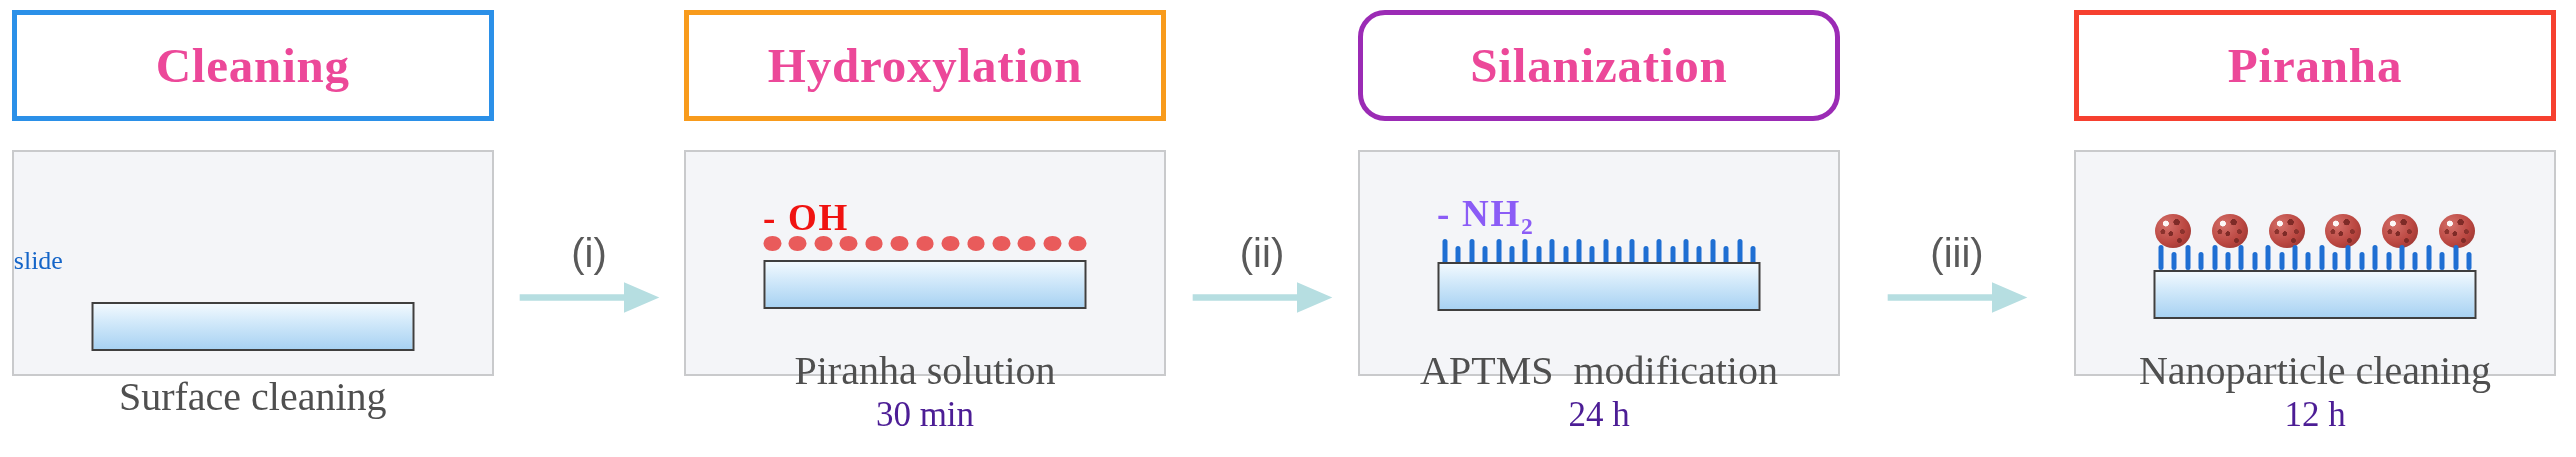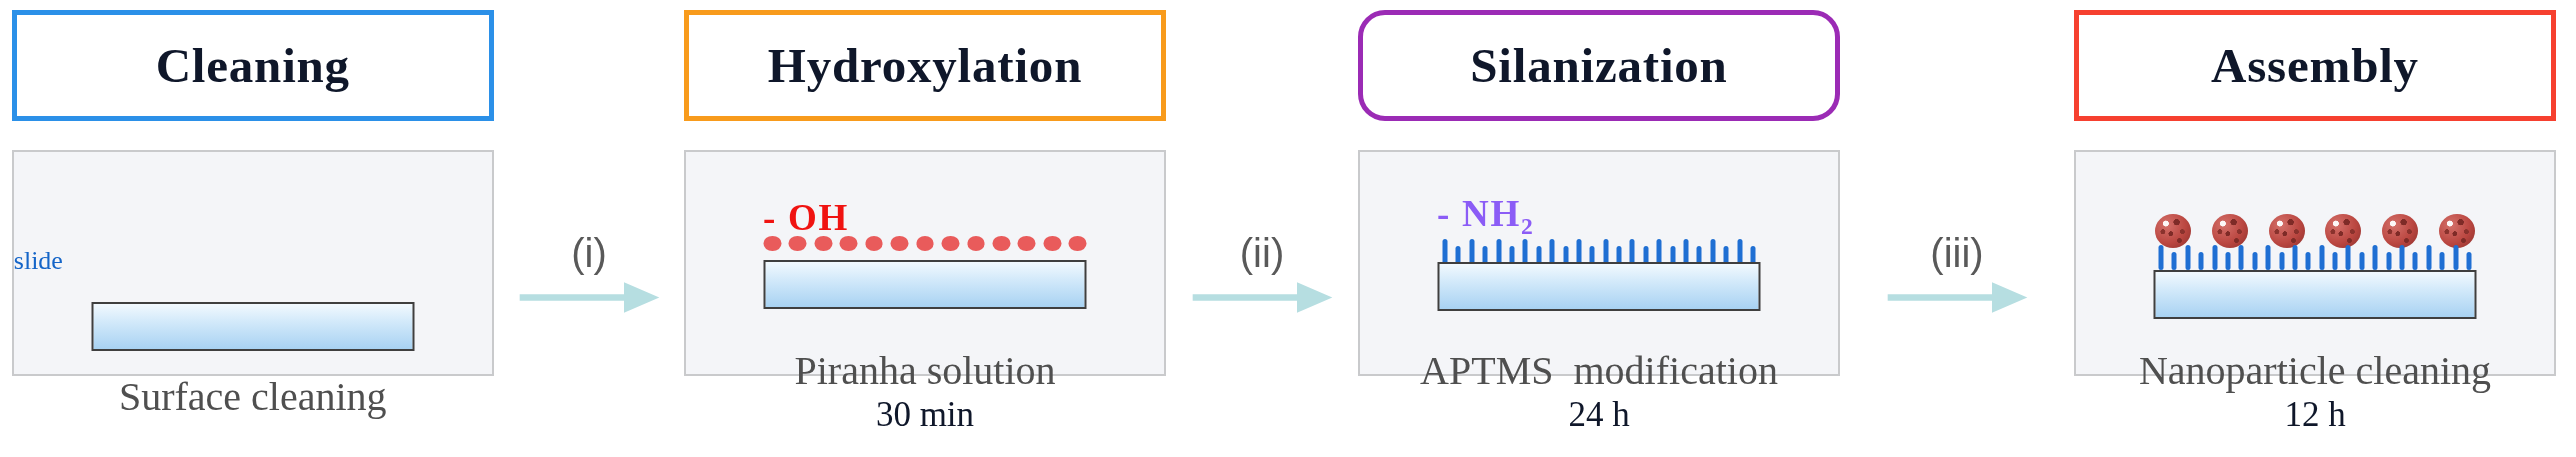--- a/index.html
+++ b/index.html
@@ -3,21 +3,21 @@
 <meta charset="utf-8">
 <style>
   html,body{margin:0;padding:0;background:#ffffff;}
   #figure{position:relative;width:2576px;height:457px;background:#ffffff;overflow:hidden;
           font-family:"Liberation Serif",serif;}
 
   
   .col{position:absolute;top:0;width:482px;height:457px;}
   .title-box{position:absolute;top:10px;left:0;width:482px;height:111px;box-sizing:border-box;
              border:5.9px solid #888;background:#ffffff;display:flex;align-items:center;justify-content:center;}
-  .title-box .title{font-weight:700;font-size:49px;color:#0f172a;letter-spacing:0.8px;}
+  .title-box .title{font-weight:700;font-size:49px;color:#ec4899;letter-spacing:0.8px;}
 
   .panel{position:absolute;top:150px;left:0;width:482px;height:226px;box-sizing:border-box;
          background:#f4f5f8;border:2.5px solid #c9cacc;}
 
   
   .slide{position:absolute;left:50%;transform:translateX(-50%);width:323px;height:49px;box-sizing:border-box;
          border:2.5px solid #3f3f3f;
          background:linear-gradient(180deg,#f2f9fe 0%,#d2e9fa 40%,#a8d2f2 100%);}
 
   
@@ -58,21 +58,21 @@
       radial-gradient(circle at 68% 78%, #7e2b27 0 6%, rgba(0,0,0,0) 7%),
       radial-gradient(circle at 34% 32%, #d4706a 0%, #bb4741 55%, #8c2e2a 100%);}
   .p4 .brush{top:91px;}
   .p4 .slide{top:118px;}
 
   
   .caption{position:absolute;top:195px;left:0;width:100%;text-align:center;white-space:pre;
            font-size:40px;color:#4f4f4f;}
   .p1 .caption{top:221px;}
   .time{position:absolute;top:243px;left:0;width:100%;text-align:center;
-        font-size:35px;color:#0f172a;}
+        font-size:35px;color:#4c1d95;}
 
   
   .arrow-wrap{position:absolute;top:0;width:168px;height:457px;}
   .arrow-label{position:absolute;top:231px;left:0;width:100%;text-align:center;
                font-family:"Liberation Sans",sans-serif;font-size:40px;color:#595959;}
   .arrow-svg{position:absolute;top:272px;left:12.6px;}
 </style>
 </head>
 <body>
 
@@ -173,21 +173,21 @@
   <div class="arrow-wrap" style="left:1873px">
     <div class="arrow-label">(iii)</div>
     <svg class="arrow-svg" width="143" height="51" viewBox="0 0 170 60">
       <line x1="2" y1="30" x2="130" y2="30" stroke="#b6dee1" stroke-width="8"></line>
       <polygon points="126,12 168,30 126,48" fill="#b6dee1"></polygon>
     </svg>
   </div>
 
   <div class="col" style="left:2074px">
     <div class="title-box" style="border-color: rgb(246, 64, 47);">
-      <span class="title">Assembly</span>
+      <span class="title">Piranha</span>
     </div>
     <div class="panel p4">
       <div class="particles">
           <span class="particle"></span>
           <span class="particle"></span>
           <span class="particle"></span>
           <span class="particle"></span>
           <span class="particle"></span>
           <span class="particle"></span>
         </div>

